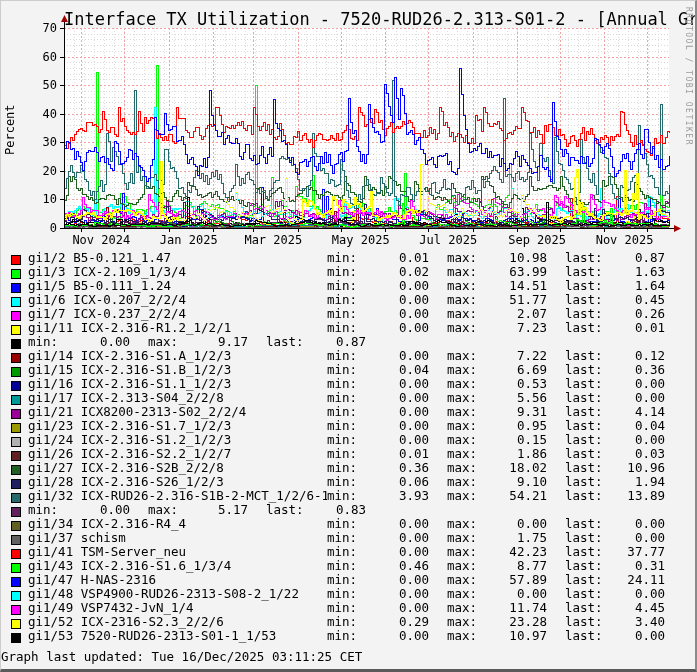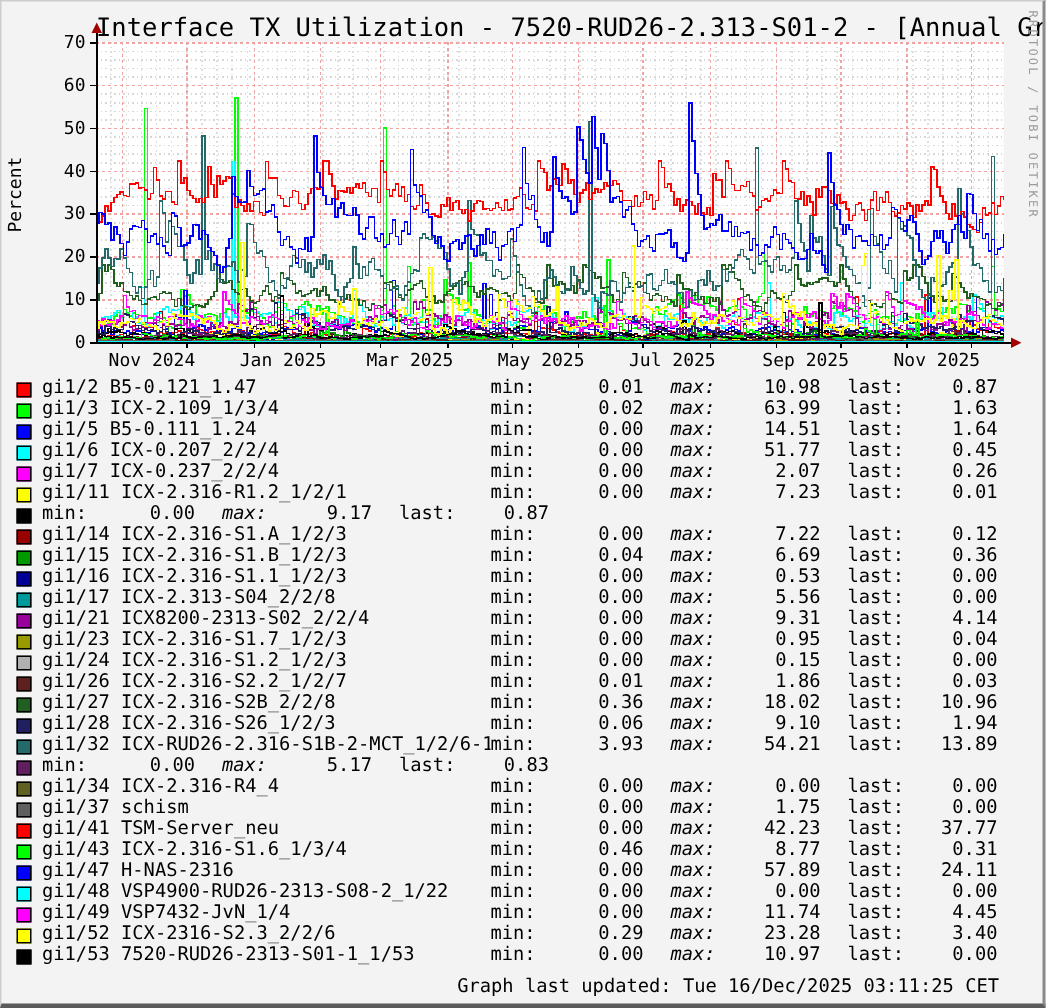--- a/index.html
+++ b/index.html
@@ -30,27 +30,27 @@
     font-size: 8px; letter-spacing: 1.5px; color: #9a9a9a;
   }
   svg.chart { position: absolute; left: 0; top: 0; }
   .legend { position: absolute; left: 0; top: 250px; width: 100%; }
   .lg-row { display: flex; align-items: flex-end; height: 14px; padding: 0 14px 0 10px; white-space: nowrap; }
   .lg-swatch { width: 10px; height: 10px; border: 1px solid #000; margin-right: 7px; flex: none; }
   .lg-row, .lg-row span { font-size: 12.5px; line-height: 14px; }
   .lg-name  { width: 299px; flex: none; overflow: hidden; }
   .lg-minL  { width: 34px;  flex: none; }
   .lg-minV  { width: 68px;  flex: none; text-align: right; }
-  .lg-maxL  { width: 34px;  flex: none; margin-left: 18px; font-style: italic; }
+  .lg-maxL  { width: 34px;  flex: none; margin-left: 18px; }
   .lg-maxV  { width: 66px;  flex: none; text-align: right; }
   .lg-lastL { width: 42px;  flex: none; margin-left: 18px; }
   .lg-lastV { width: 58px;  flex: none; text-align: right; }
   .footer {
     position: absolute; left: 0; top: 648px; width: 100%;
-    padding-right: 29px; text-align: right; font-size: 12.5px;
+    padding-right: 29px; text-align: left; font-size: 12.5px;
   }
 </style>
 </head>
 <body>
 
 <div class="frame">
   <div class="graph-title">Interface TX Utilization - 7520-RUD26-2.313-S01-2 - [Annual Graph]</div>
   <div class="ylabel">Percent</div>
   <div class="watermark">RRDTOOL / TOBI OETIKER</div>
 

